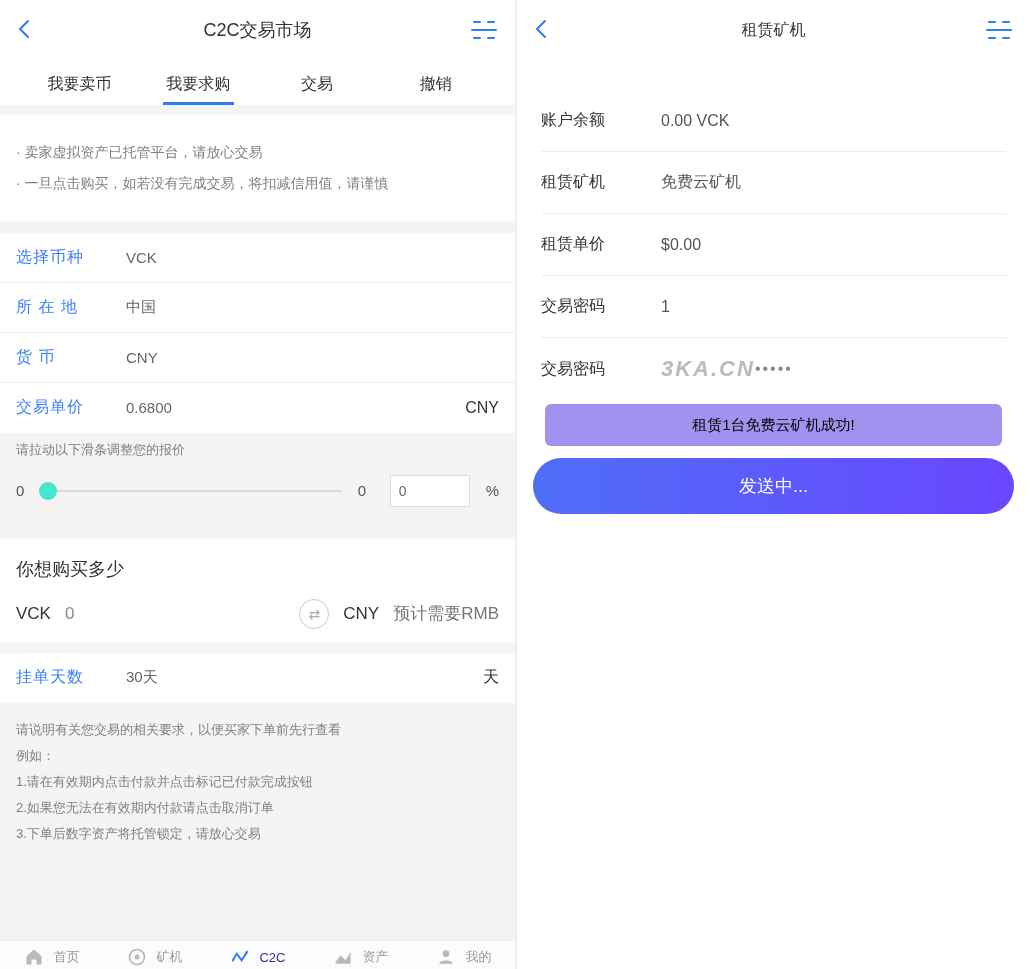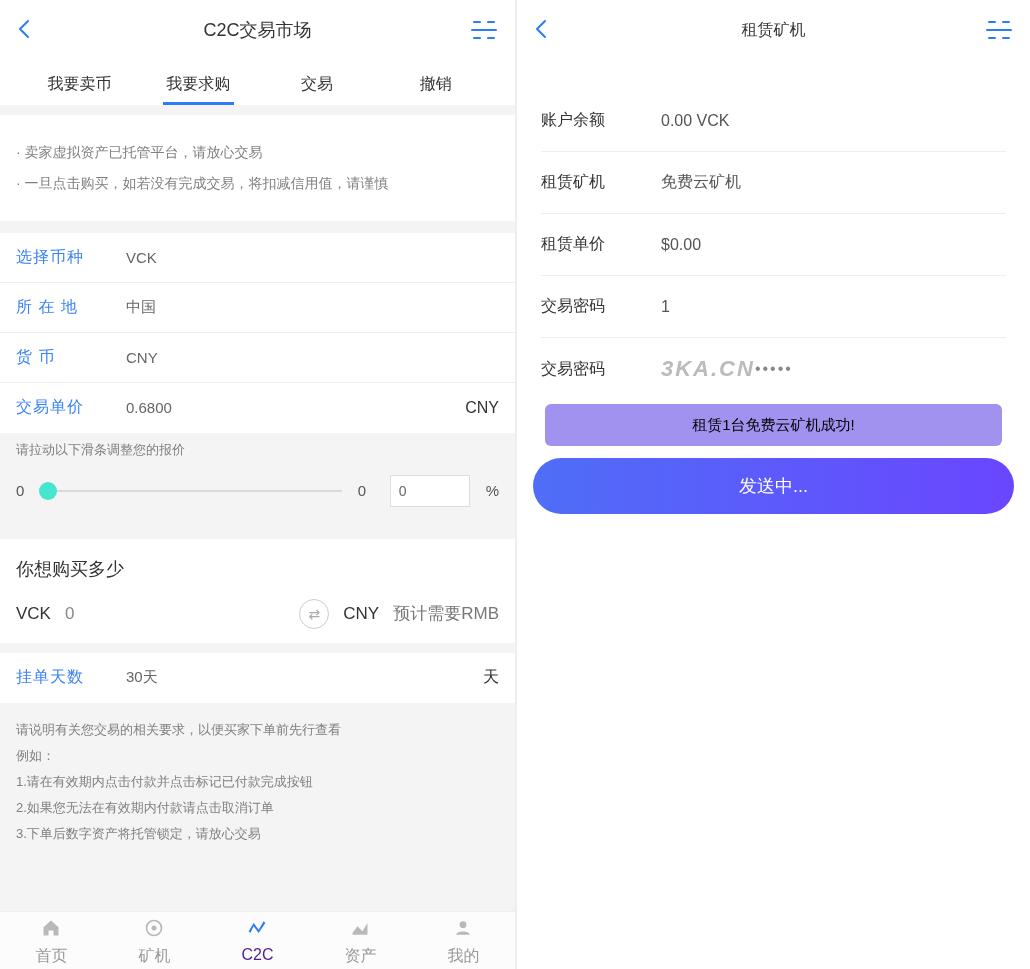--- a/index.html
+++ b/index.html
@@ -205,24 +205,24 @@
 .bottom-nav {
   background: #fcfcfc;
   border-top: 1px solid #eee;
   display: flex;
   justify-content: space-around;
   padding: 6px 0 2px;
   margin-top: auto;
 }
 .nav-item {
   display: flex;
-  flex-direction: column;
+  flex-direction: row;
   align-items: center;
   gap: 8px;
-  font-size: 16px;
+  font-size: 13px;
   color: #999;
 }
 .nav-item.active { color: #4c1d95; }
 .nav-item .icon {
   width: 22px;
   height: 20px;
   display: flex;
   align-items: center;
   justify-content: center;
 }

